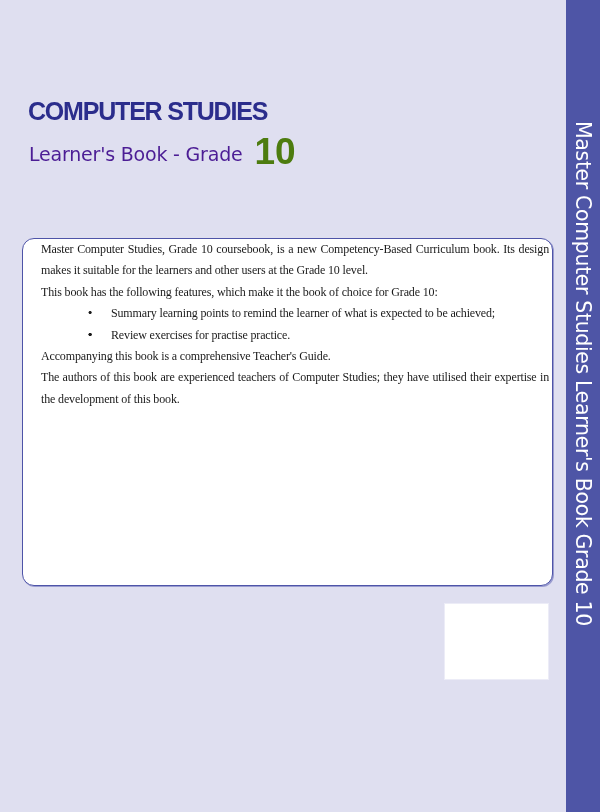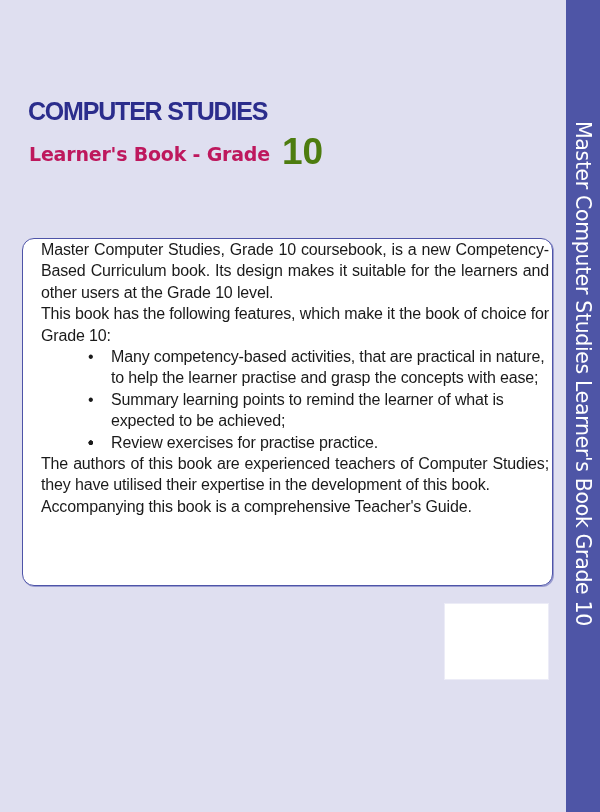--- a/index.html
+++ b/index.html
@@ -38,25 +38,24 @@
       left: 29px;
       top: 132px;
       height: 40px;
       display: flex;
       align-items: flex-end;
       white-space: nowrap;
     }
     .subtitle {
       font-family: "DejaVu Sans", sans-serif;
       font-size: 19px;
-      color: #be185d;
+      color: #4c1d95;
       line-height: 28px;
       letter-spacing: -0.2px;
       margin-bottom: 4px;
-      font-weight: bold;
     }
     .grade-number {
       font-family: "Liberation Sans", sans-serif;
       font-weight: bold;
       font-size: 37px;
       color: #4d7c0f;
       margin-left: 12px;
       line-height: 40px;
     }
     .blurb-box {
@@ -70,22 +69,22 @@
       border: 1.5px solid #4e54a8;
       border-radius: 12px;
       box-shadow: 1px 1px 0 #9a9cd0;
       padding: 0 0 0 17px;
     }
     .blurb-inner {
       position: absolute;
       left: 18px;
       top: 0;
       width: 508px;
-      font-family: Liberation Sans, sans-serif;
-      font-size: 16px;
+      font-family: Liberation Serif, serif;
+      font-size: 12px;
       color: #1a1a1a;
       line-height: 21.4px;
     }
     .para {
       margin: 0;
       text-align: justify;
       text-align-last: left;
       letter-spacing: -0.15px;
     }
     .bullets {
@@ -147,42 +146,41 @@
     <span class="grade-number">10</span>
   </div>
 
   <div class="blurb-box">
     <div class="blurb-inner">
       <p class="para">Master Computer Studies, Grade 10 coursebook, is a new Competency-Based Curriculum book. Its design makes it suitable for the learners and other users at the Grade 10 level.</p>
       <p class="para">This book has the following features, which make it the book of choice for Grade 10:</p>
       <ul class="bullets">
         <li class="bullet-item">
           <span class="bullet-dot">•</span>
-          <span>Many competency-based activities, that are practical in nature, to help the learner practise and grasp the concepts with ease;</span>
         </li>
         <li class="bullet-item">
           <span class="bullet-dot">•</span>
           <span>Summary learning points to remind the learner of what is expected to be achieved;</span>
         </li>
         <li class="bullet-item">
           <span class="bullet-dot">•</span>
         </li>
         <li class="bullet-item">
           <span class="bullet-dot">•</span>
         </li>
         <li class="bullet-item">
           <span class="bullet-dot">•</span>
         </li>
         <li class="bullet-item">
           <span class="bullet-dot">•</span>
           <span>Review exercises for practise practice.</span>
         </li>
       </ul>
+      <p class="para">Accompanying this book is a comprehensive Teacher's Guide.</p>
       <p class="para">The authors of this book are experienced teachers of Computer Studies; they have utilised their expertise in the development of this book.</p>
-      <p class="para">Accompanying this book is a comprehensive Teacher's Guide.</p>
     </div>
   </div>
 
   <div class="barcode-area"></div>
 </div>
 
 <div class="spine">
   <div class="spine-text">Master Computer Studies Learner's Book Grade 10</div>
 </div>
 

